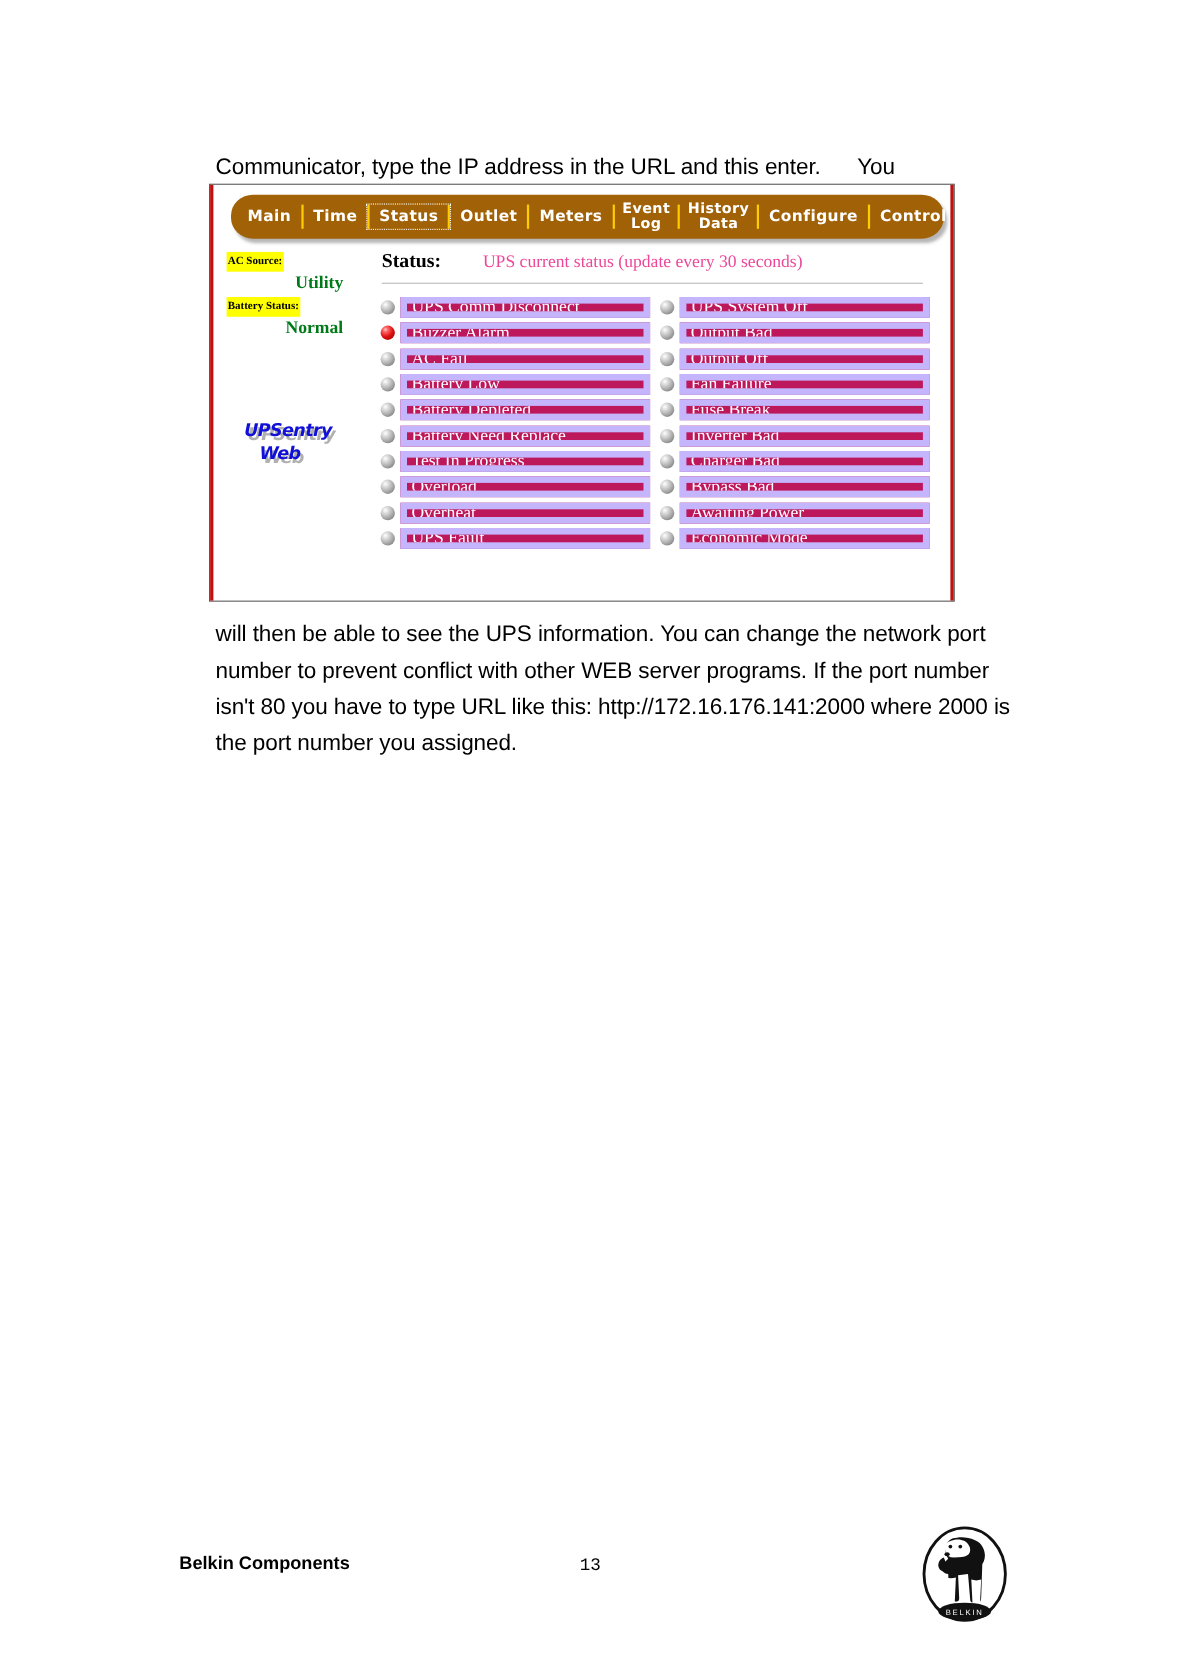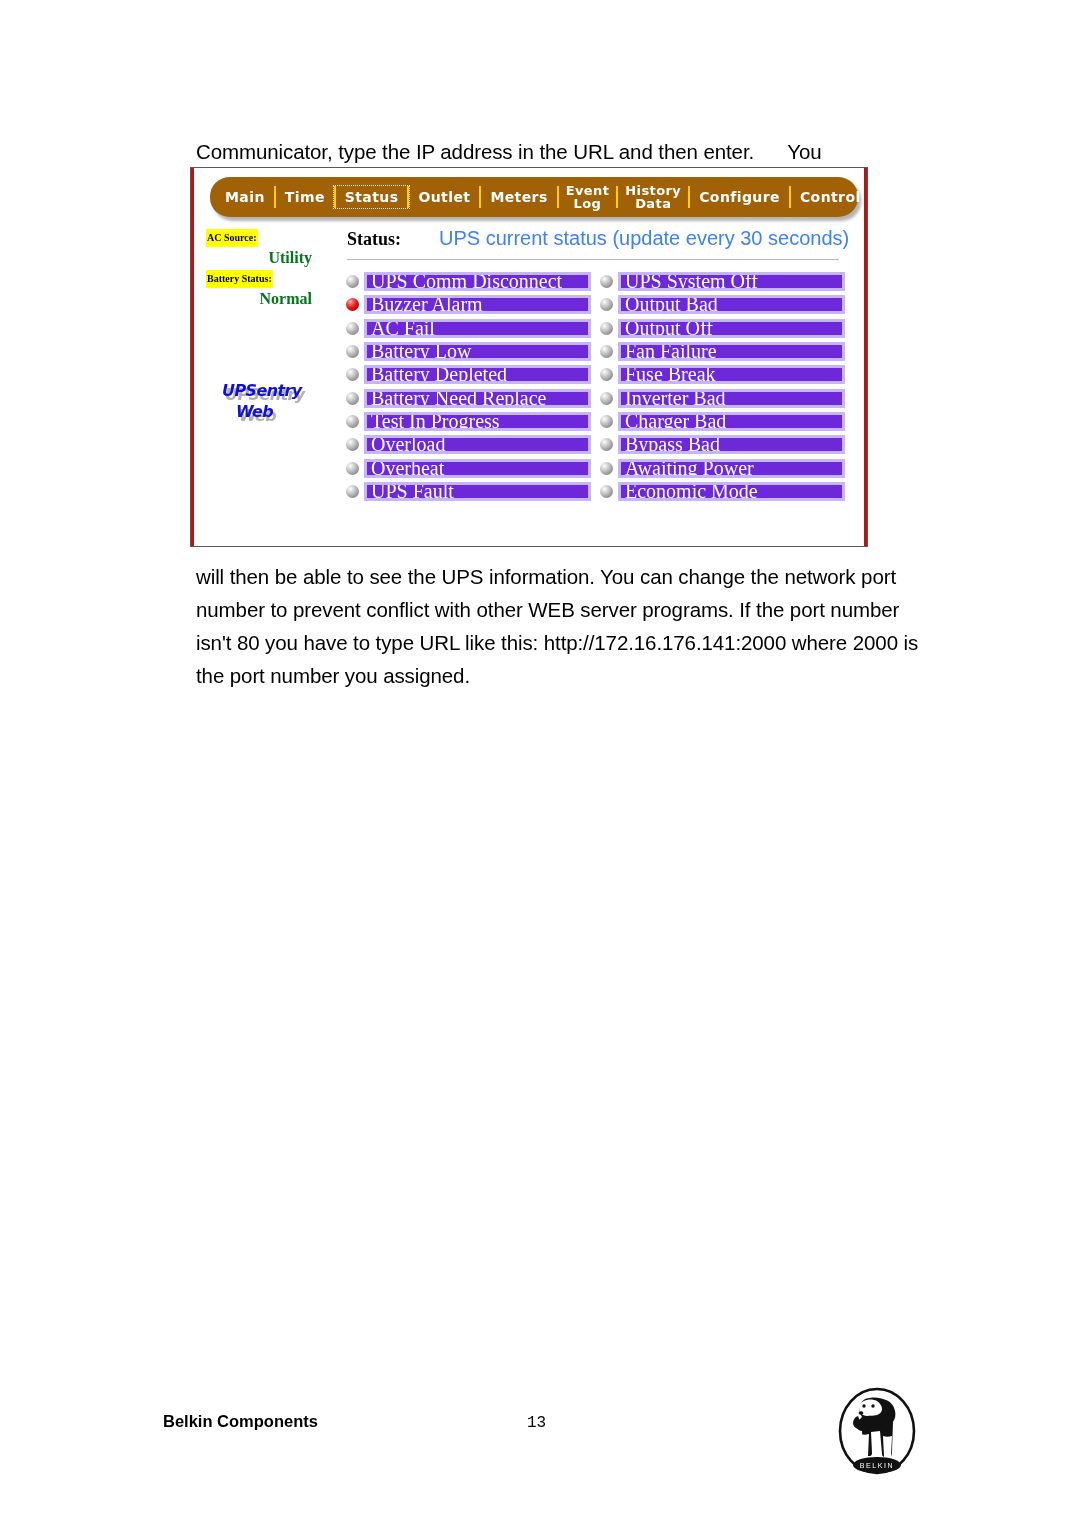--- a/index.html
+++ b/index.html
@@ -181,23 +181,23 @@
     padding-left: 3px;
   }
   .status-head-title {
     font-family: "Liberation Serif", serif;
     font-weight: bold;
     font-size: 18px;
     color: #000000;
     width: 92px;
   }
   .status-head-sub {
-    font-family: Liberation Sans, sans-serif;
-    font-size: 20px;
-    color: #3b82f6;
+    font-family: Liberation Serif, serif;
+    font-size: 16px;
+    color: #ec4899;
   }
   .hr {
     margin-top: 9px;
     margin-left: 3px;
     height: 1px;
     background: #b8b8b8;
     width: 492px;
   }
 
   .grid {
@@ -222,29 +222,29 @@
       radial-gradient(circle at 34% 30%, #ffffff 0%, #e2e2e2 18%, #b6b6b6 48%, #8d8d8d 75%, #6e6e6e 100%);
     box-shadow: 0 1px 0 rgba(255,255,255,0.6);
   }
   .led.on {
     background:
       radial-gradient(circle at 34% 28%, #ffd0d0 0%, #ff6a6a 16%, #e01414 50%, #b00000 80%, #7e0000 100%);
   }
   .bar {
     flex: 1 1 auto;
     height: 19px;
-    background: #6d28d9;
-    border: 3px solid #c4b5fd;
+    background: #be185d;
+    border: 6px solid #c4b5fd;
     box-sizing: border-box;
     display: flex;
     align-items: center;
     padding-left: 4px;
     color: #ffffff;
     font-family: "Liberation Serif", serif;
-    font-size: 20px;
+    font-size: 16px;
     line-height: 15px;
     white-space: nowrap;
     overflow: hidden;
     cursor: default;
   }
 
   
   .footer-brand {
     position: absolute;
     left: 163px;
@@ -268,21 +268,21 @@
     top: 1386px;
     width: 82px;
     height: 98px;
   }
 </style>
 </head>
 <body>
 
 <div class="page">
 
-  <div class="doc-text" id="intro-line">Communicator, type the IP address in the URL and then enter.      You</div>
+  <div class="doc-text" id="intro-line">Communicator, type the IP address in the URL and this enter.      You</div>
 
   <div class="shot">
     <div class="shot-redline"></div>
     <div class="shot-redline right"></div>
 
     <div class="shot-inner">
 
       <div class="navbar" id="navbar">
           <div class="nav-item">Main</div>
           <div class="nav-sep"></div>

